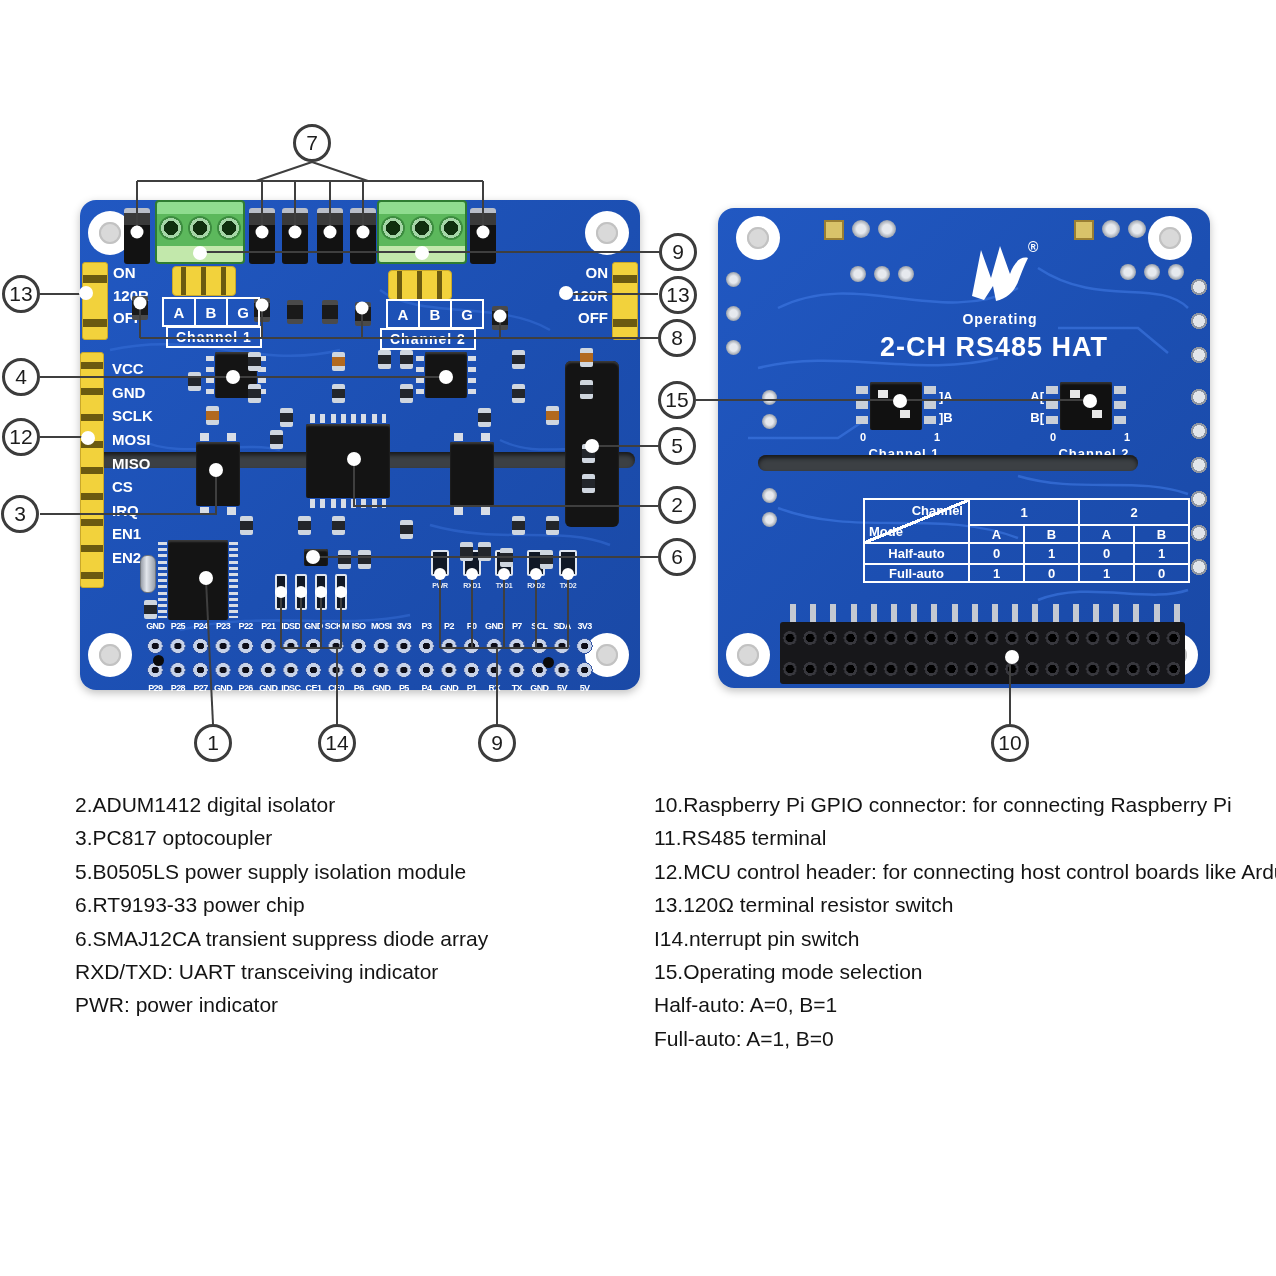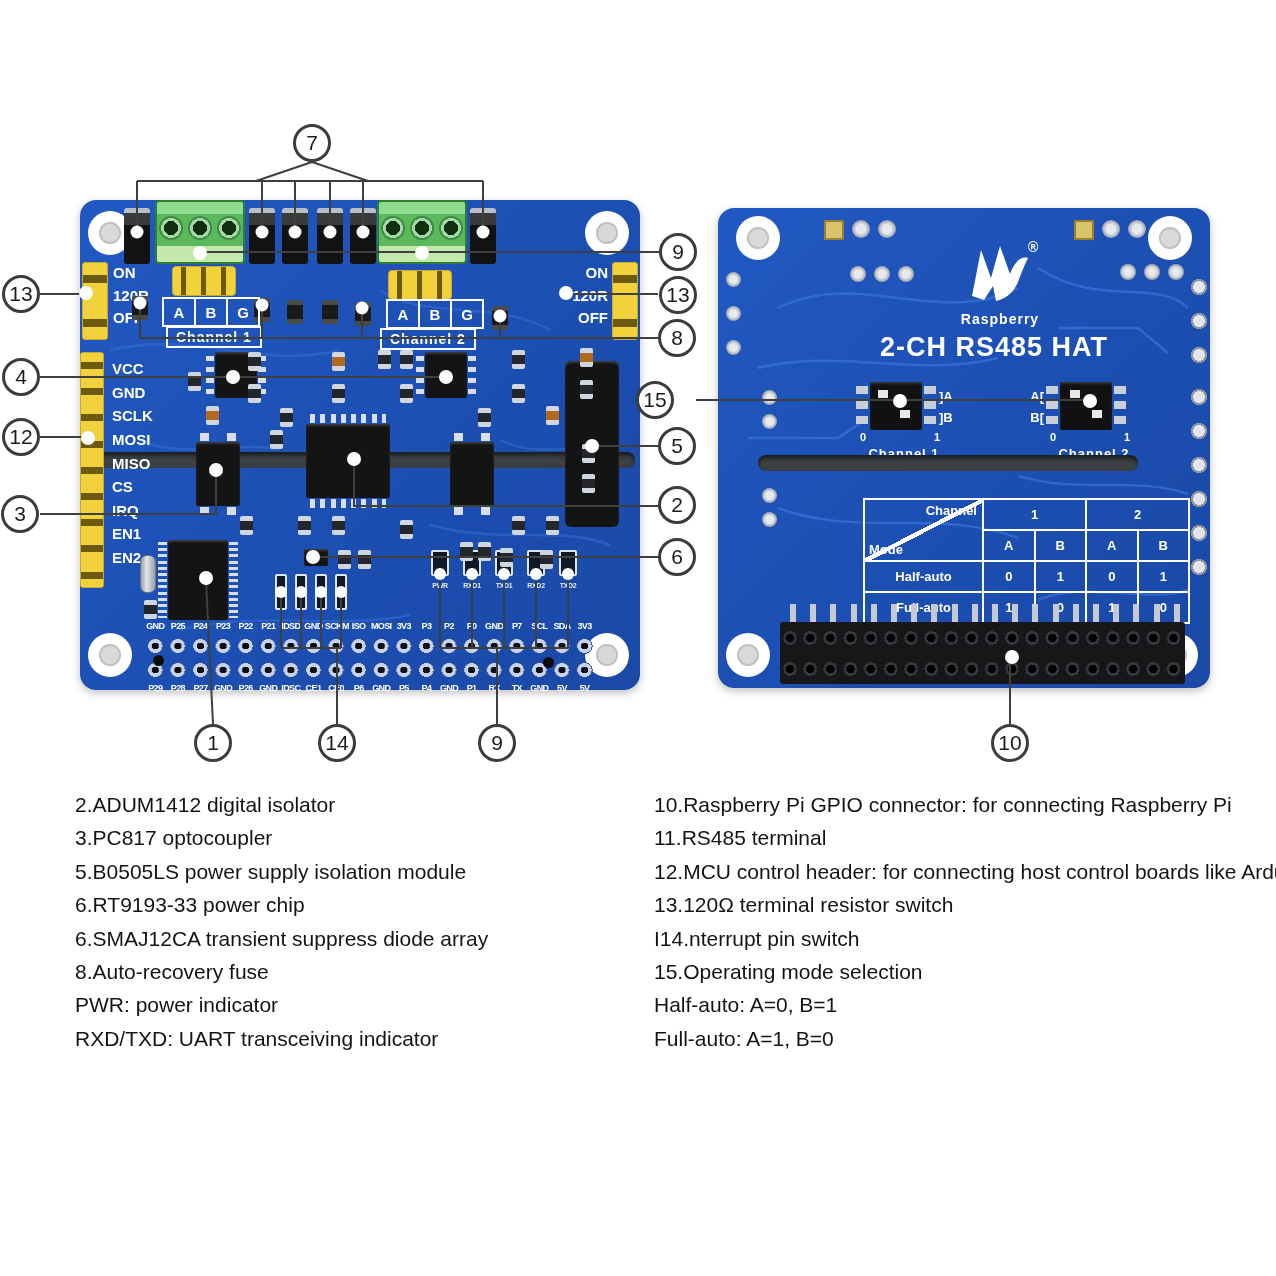--- a/index.html
+++ b/index.html
@@ -68,21 +68,21 @@
   .blackdot{position:absolute;width:11px;height:11px;border-radius:50%;background:#0b0b0b;}
   .xtal{position:absolute;width:16px;height:38px;border-radius:7px;
         background:linear-gradient(90deg,#9aa0aa,#e2e6ec 40%,#9aa0aa);border:1px solid #70767e;box-sizing:border-box;}
   .pad{position:absolute;border-radius:50%;background:radial-gradient(circle,#e6e9ee 0 35%,#9aa1ac 70%,#6d737c 100%);}
   .goldpad{position:absolute;width:20px;height:20px;background:#d9c36a;border:2px solid #9a7f33;box-sizing:border-box;}
   .dipsw{position:absolute;background:#111;border-radius:2px;box-shadow:inset 0 2px 2px #333;}
   .dipsw i{position:absolute;background:#e8e8e8;width:10px;height:8px;}
   .swpads{position:absolute;width:12px;height:44px;
         background:repeating-linear-gradient(180deg,#c9cfd8 0 8px,transparent 8px 15px);}
   .mode-table{position:absolute;left:145px;top:290px;width:327px;border-collapse:collapse;table-layout:fixed;}
-  .mode-table td{border:2px solid #fff;color:#fff;font-weight:bold;font-size:13px;text-align:center;padding:7px;}
+  .mode-table td{border:2px solid #fff;color:#fff;font-weight:bold;font-size:13px;text-align:center;padding:0;}
   .mode-table .corner{position:relative;width:103px;
         background:linear-gradient(to bottom right,transparent 48.5%,#fff 48.5%,#fff 52.5%,transparent 52.5%);}
   .corner-ch{position:absolute;right:5px;top:3px;font-size:13px;}
   .corner-mode{position:absolute;left:4px;bottom:3px;font-size:13px;}
   .gpioconn{position:absolute;background:#17171a;border-radius:3px;
         background-image:radial-gradient(circle at 10px 16px,#000 0 4.2px,#37373d 4.2px 6.8px,transparent 6.8px);
         background-size:20.2px 31px;}
   .connpins{position:absolute;height:20px;
         background:repeating-linear-gradient(90deg,transparent 0 6px,#c4c9d2 6px 12px,transparent 12px 20.2px);}
   .padcol{position:absolute;background-image:radial-gradient(circle at 9px 17px,#e2e5ea 0 6px,#8f96a2 6px 8px,transparent 8px);background-size:18px 34px;width:18px;}
@@ -340,21 +340,21 @@
     <div class="pad" style="left:44px;top:304px;width:15px;height:15px;"></div>
     <div class="padcol" style="left:472px;top:62px;height:102px;"></div>
     <div class="padcol" style="left:472px;top:172px;height:204px;"></div>
 
     <div class="logo-wrap" style="left:250px;top:36px;width:62px;height:60px;">
       <svg width="62" height="60" viewBox="0 0 62 60">
         <path d="M4,52 L13,6 L23,34 L32,2 L42,30 C46,18 53,12 60,14 C56,22 53,30 50,38 C46,48 38,55 28,57 L25,42 L16,56 Z" fill="#ffffff"></path>
       </svg>
     </div>
     <div class="silk" style="left:310px;top:32px;font-size:14px;">®</div>
-    <div class="silk" style="left:182px;top:104px;width:200px;text-align:center;font-size:14px;letter-spacing:1px;">Raspberry</div>
+    <div class="silk" style="left:182px;top:104px;width:200px;text-align:center;font-size:14px;letter-spacing:1px;">Operating</div>
     <div class="silk" style="left:96px;top:126px;width:360px;text-align:center;font-size:27px;letter-spacing:1px;">2-CH RS485 HAT</div>
 
     <div class="swpads" style="left:138px;top:178px;"></div>
     <div class="dipsw" style="left:152px;top:174px;width:52px;height:48px;">
       <i style="left:8px;top:8px;"></i>
         <i style="left:30px;top:28px;"></i>
     </div>
     <div class="swpads" style="left:206px;top:178px;"></div>
     <div class="silk" style="left:221px;top:182px;font-size:13px;">]A</div>
     <div class="silk" style="left:221px;top:203px;font-size:13px;">]B</div>
@@ -467,43 +467,42 @@
         <circle cx="536" cy="574" r="6"></circle>
         <circle cx="568" cy="574" r="6"></circle>
       <circle cx="1012" cy="657" r="7"></circle>
     </g>
   </svg>
 
   <div class="callout" style="left:293px;top:124px;">7</div>
   <div class="callout" style="left:659px;top:233px;">9</div>
   <div class="callout" style="left:659px;top:276px;">13</div>
   <div class="callout" style="left:658px;top:319px;">8</div>
-  <div class="callout" style="left:636px;top:381px;">15</div>
+  <div class="callout" style="left:658px;top:381px;">15</div>
   <div class="callout" style="left:658px;top:427px;">5</div>
   <div class="callout" style="left:658px;top:486px;">2</div>
   <div class="callout" style="left:658px;top:538px;">6</div>
   <div class="callout" style="left:2px;top:275px;">13</div>
   <div class="callout" style="left:2px;top:358px;">4</div>
   <div class="callout" style="left:2px;top:418px;">12</div>
   <div class="callout" style="left:1px;top:495px;">3</div>
   <div class="callout" style="left:194px;top:724px;">1</div>
   <div class="callout" style="left:318px;top:724px;">14</div>
   <div class="callout" style="left:478px;top:724px;">9</div>
   <div class="callout" style="left:991px;top:724px;">10</div>
 
   <div class="legend" style="left:75px;top:788px;">
 
       <div class="legend-line">2.ADUM1412 digital isolator</div>
       <div class="legend-line">3.PC817 optocoupler</div>
       <div class="legend-line">5.B0505LS power supply isolation module</div>
       <div class="legend-line">6.RT9193-33 power chip</div>
       <div class="legend-line">6.SMAJ12CA transient suppress diode array</div>
-      <div class="legend-line">8.Auto-recovery fuse</div>
+      <div class="legend-line">RXD/TXD: UART transceiving indicator</div>
       <div class="legend-line">PWR: power indicator</div>
-      <div class="legend-line">RXD/TXD: UART transceiving indicator</div>
     </div>
   <div class="legend" style="left:654px;top:788px;">
 
   <div class="legend-line">10.Raspberry Pi GPIO connector: for connecting Raspberry Pi</div>
       <div class="legend-line">11.RS485 terminal</div>
       <div class="legend-line">12.MCU control header: for connecting host control boards like Arduino</div>
       <div class="legend-line">13.120Ω terminal resistor switch</div>
       <div class="legend-line">I14.nterrupt pin switch</div>
       <div class="legend-line">15.Operating mode selection</div>
       <div class="legend-line">Half-auto: A=0, B=1</div>

